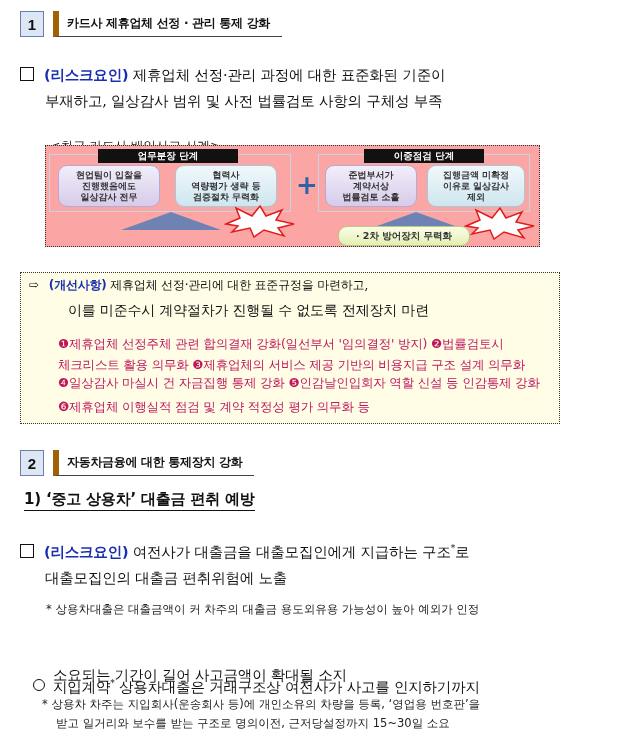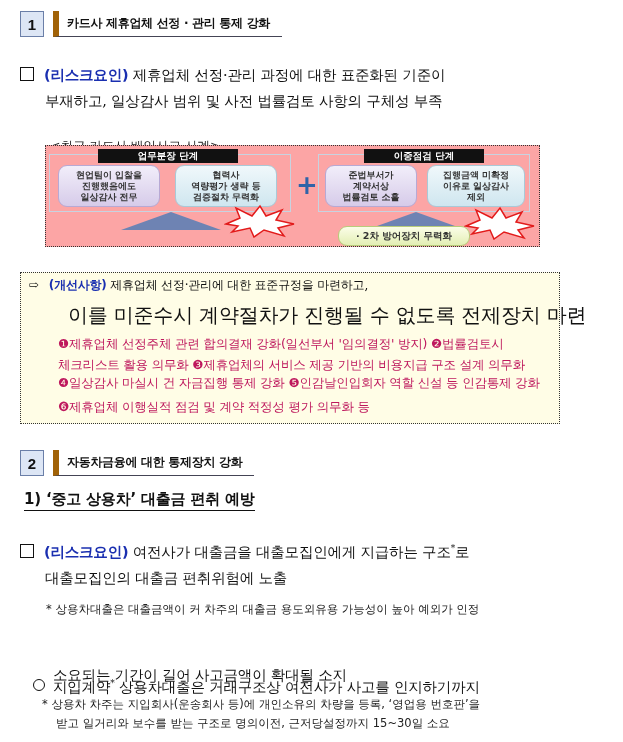--- a/index.html
+++ b/index.html
@@ -89,21 +89,21 @@
   <div class="defense" style="left:292px; top:80px; width:130px;border-radius:9px;">· 2차 방어장치 무력화</div>
   <svg class="burst" style="left:418px; top:60px;" width="72" height="34" viewBox="0 0 72 34">
       <polygon points="2,20 16,14 12,4 28,12 36,2 42,12 58,6 52,16 70,20 54,24 60,32 40,26 30,33 26,24 8,28 14,22" fill="#fff" stroke="#e21b1b" stroke-width="1.5"></polygon>
     </svg>
 </div>
 
 <div class="improve">
   <div class="l serif" style="left:8px; top:4px; font-size:12px;">
     <span style="margin-right:10px;">⇨</span><span class="blue">(개선사항)</span><span> </span><span class="b">제휴업체 선정</span><span>·</span><span class="b">관리</span><span>에 대한 </span><span class="b">표준규정</span><span>을 마련하고,</span>
   </div>
-  <div class="l serif" style="left:47px; top:29px; font-size:20px;">
+  <div class="l serif" style="left:47px; top:29px; font-size:14px;">
     <span>이를 미준수시 계약절차가 진행될 수 없도록 </span><span class="b">전제장치</span><span> 마련</span>
   </div>
   <div class="l item-line" style="top:63px;">❶제휴업체 선정주체 관련 합의결재 강화(일선부서 '임의결정' 방지) ❷법률검토시</div>
   <div class="l item-line" style="top:84px;">체크리스트 활용 의무화 ❸제휴업체의 서비스 제공 기반의 비용지급 구조 설계 의무화</div>
   <div class="l item-line" style="top:102px;">❹일상감사 마실시 건 자금집행 통제 강화 ❺인감날인입회자 역할 신설 등 인감통제 강화</div>
   <div class="l item-line" style="top:126px;">❻제휴업체 이행실적 점검 및 계약 적정성 평가 의무화 등</div>
 </div>
 
 <div class="sec-head" style="top:450px;">
   <div class="sec-num">2</div>

